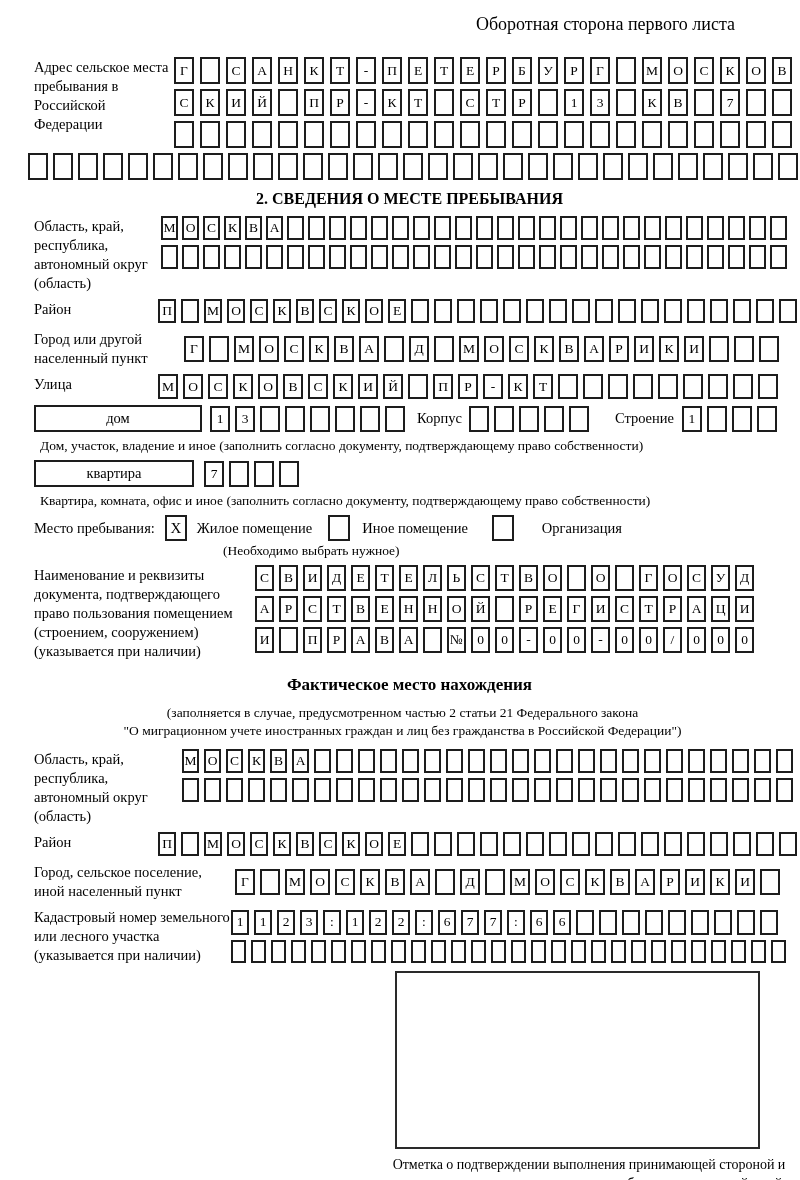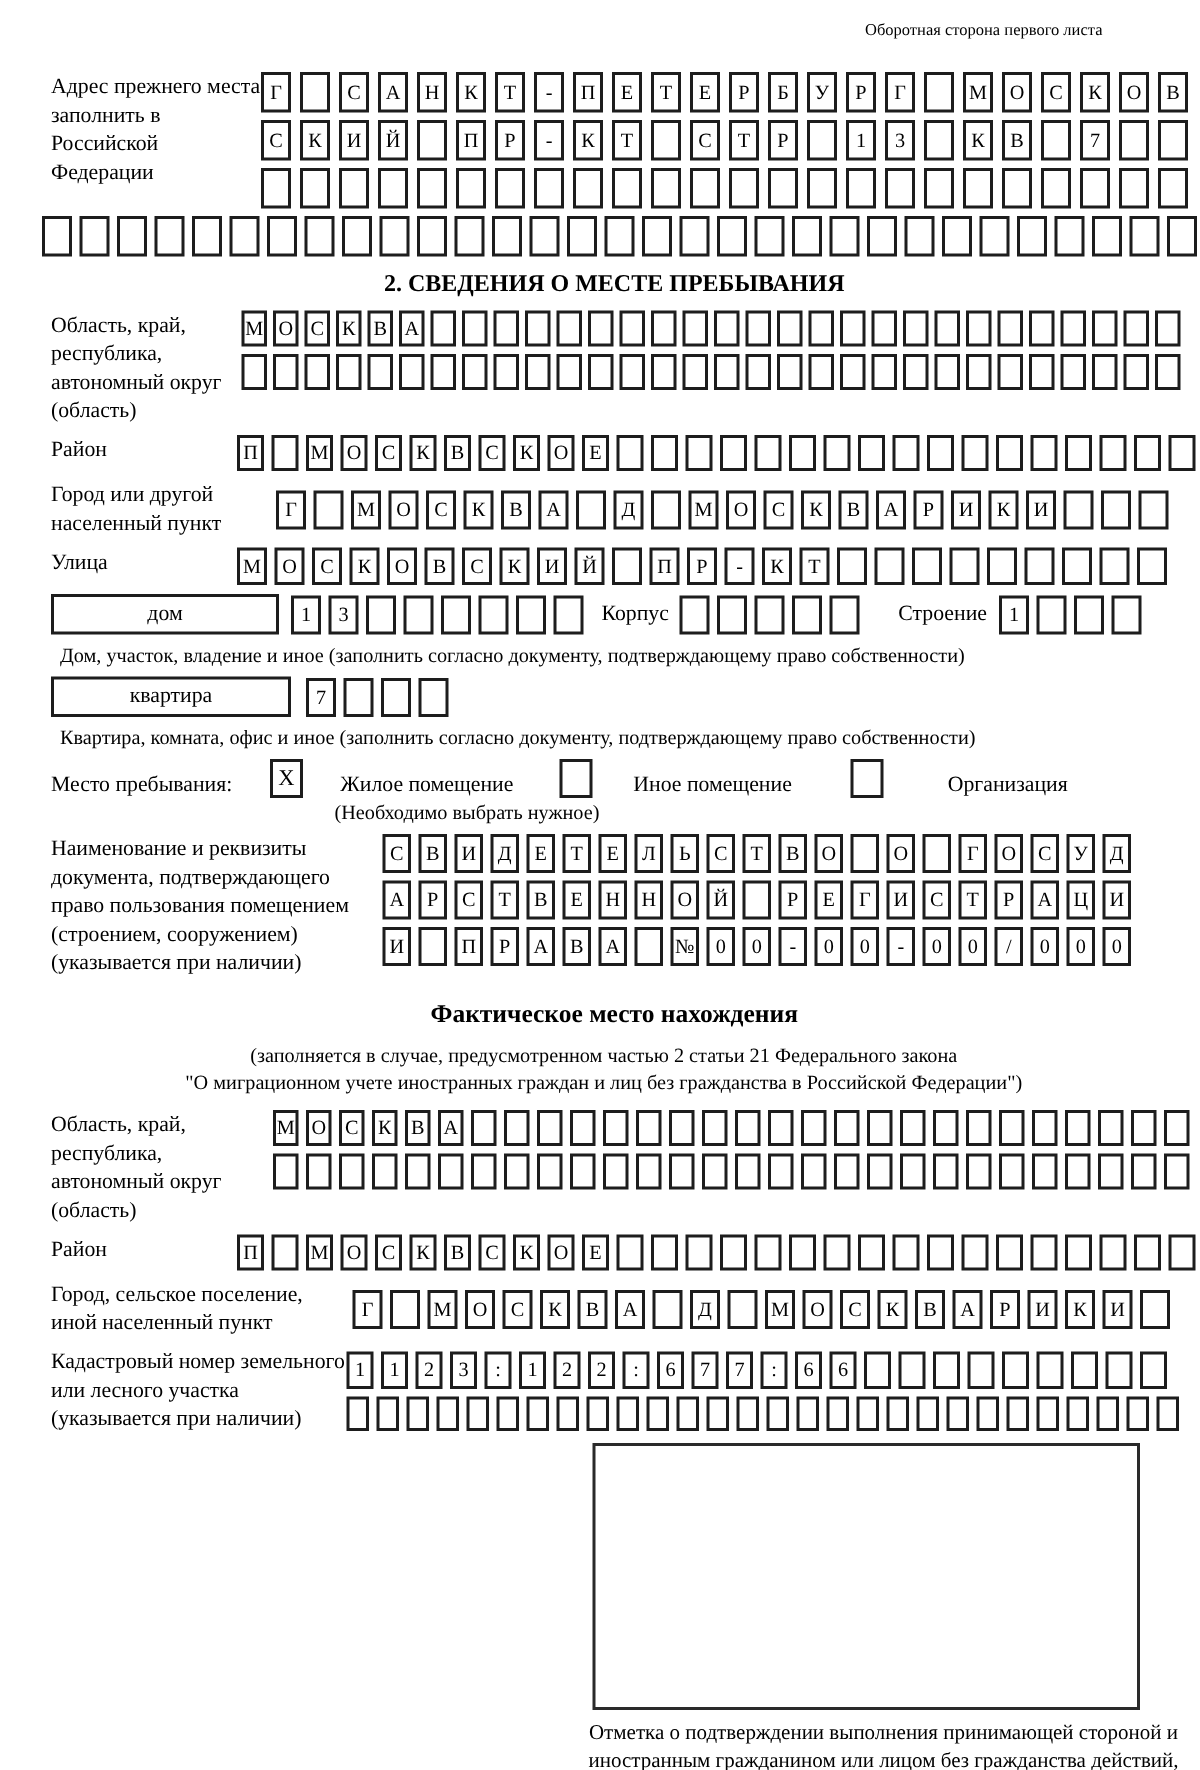--- a/index.html
+++ b/index.html
@@ -1,20 +1,20 @@
 <!DOCTYPE html>
 <html><head>
 <meta charset="utf-8">
 <style>
   html,body{margin:0;padding:0;background:#ffffff;}
   body{width:800px;height:1180px;overflow:hidden;color:#000;
        font-family:"Liberation Serif", serif;}
   .page{padding:14px 5px 0 34px;}
 
-  .top-note{text-align:right;padding-right:60px;font-size:11px;margin-bottom:22px;}
+  .top-note{text-align:right;padding-right:60px;font-size:18px;margin-bottom:22px;}
 
   .frow{display:flex;align-items:flex-start;margin-bottom:6px;}
   .frow.vcenter{align-items:center;}
   .flabel{flex:none;font-size:14.5px;line-height:19px;padding-top:1px;}
   .rows{display:flex;flex-direction:column;gap:5px;}
 
   .cells{display:flex;gap:var(--g,5px);}
   .cell{box-sizing:border-box;flex:none;width:var(--bw,19px);height:var(--bh,25px);
         border:2px solid #1d1d1d;background:#fff;display:inline-flex;align-items:center;
         justify-content:center;font-size:13.5px;line-height:1;}
@@ -35,37 +35,37 @@
   .caption{font-size:13.5px;margin-bottom:6px;}
   .caption.center{text-align:center;margin-left:-29px;width:795px;}
   .caption.left{margin-left:6px;}
   .sec-title{font-weight:bold;font-size:16px;text-align:center;margin:10px 0 8px -10px;}
   .sub-title{font-weight:bold;font-size:17px;text-align:center;margin:14px 0 10px -10px;}
 
   .rect{box-sizing:border-box;border:2px solid #1d1d1d;height:27px;display:flex;
         align-items:center;justify-content:center;font-size:14.5px;flex:none;background:#fff;}
   .inline-lb{font-size:14.5px;flex:none;align-self:center;}
 
-  .stay-row{display:flex;align-items:flex-end;font-size:14.5px;margin:4px 0 2px 0;gap:15px;}
+  .stay-row{display:flex;align-items:center;font-size:14.5px;margin:4px 0 2px 0;}
   .cbox{box-sizing:border-box;width:22px;height:26px;border:2px solid #1d1d1d;flex:none;
         display:inline-flex;align-items:center;justify-content:center;font-size:15px;background:#fff;}
 
   .bigbox{box-sizing:border-box;border:2px solid #2a2a2a;width:365px;height:178px;
           margin:4px 0 6px 361px;background:#fff;}
   .confirm-caption{width:470px;margin-left:320px;text-align:center;font-size:14px;line-height:19px;}
 </style>
 </head>
 <body>
 
 <div class="page">
 
   <div class="top-note">Оборотная сторона первого листа</div>
 
   <div class="frow">
-    <div class="flabel" style="width:140px">Адрес прежнего места заполнить в Российской Федерации</div>
+    <div class="flabel" style="width:140px">Адрес сельское места пребывания в Российской Федерации</div>
     <div class="rows">
       <div class="cells cells-top">
           <span class="cell">Г</span>
           <span class="cell"></span>
           <span class="cell">С</span>
           <span class="cell">А</span>
           <span class="cell">Н</span>
           <span class="cell">К</span>
           <span class="cell">Т</span>
           <span class="cell">-</span>
@@ -335,21 +335,21 @@
         <span class="cell"></span>
         <span class="cell"></span>
         <span class="cell"></span>
         <span class="cell"></span>
         <span class="cell"></span>
         <span class="cell"></span>
       </div>
   </div>
 
   <div class="frow vcenter">
-    <div class="rect" style="width:152px">дом</div>
+    <div class="rect" style="width:168px">дом</div>
     <div class="cells cells-hse" style="margin-left:8px">
         <span class="cell">1</span>
         <span class="cell">3</span>
         <span class="cell"></span>
         <span class="cell"></span>
         <span class="cell"></span>
         <span class="cell"></span>
         <span class="cell"></span>
         <span class="cell"></span>
       </div>

